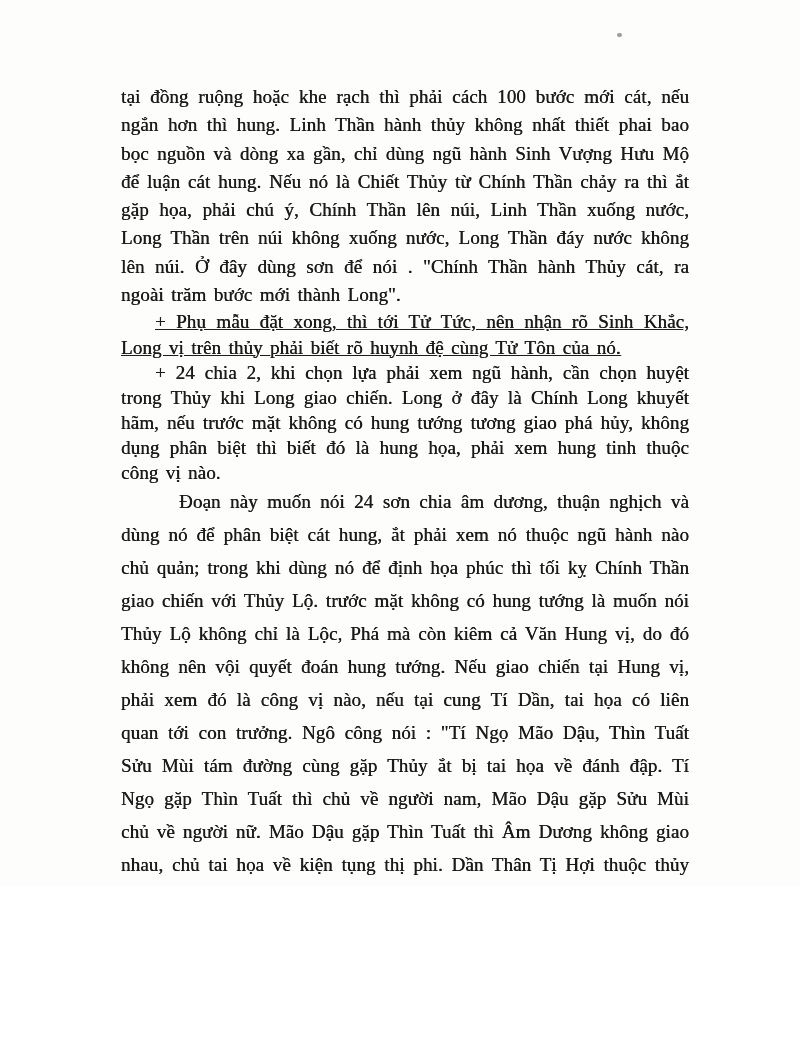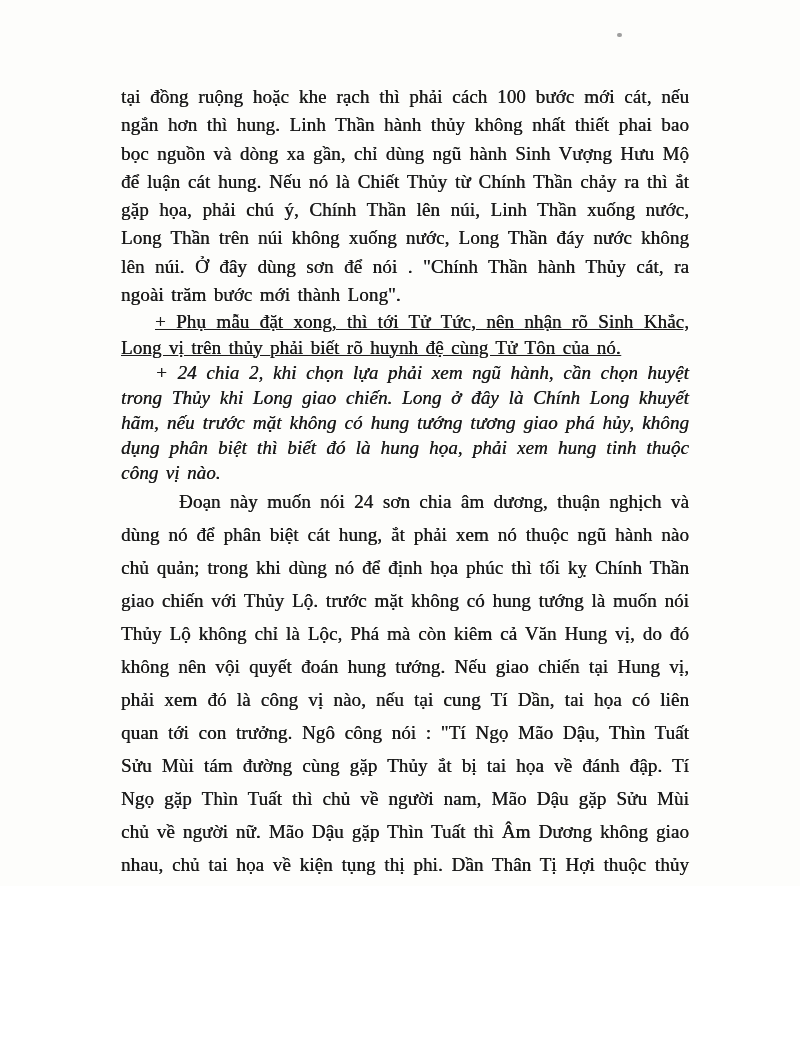--- a/index.html
+++ b/index.html
@@ -28,21 +28,21 @@
     margin: 0;
     font-size: 19px;
     word-spacing: 2.5px;
     letter-spacing: 0.1px;
     text-shadow: 0.35px 0 0 currentColor; 
   }
   
   .para.p1 { line-height: 28.3px; }
   .para.p2 { line-height: 25.2px; text-decoration: underline; }
   .para.p3 { line-height: 26.3px; }
-  .para.p4 { line-height: 25px; font-style: italic;   }
+  .para.p4 { line-height: 25px;   }
   .para.p5 { line-height: 33px; }
   .indent-flush { text-indent: 0; }
   .indent-small { text-indent: 34px; }
   .indent-large { text-indent: 58px; }
 
   
   .speck {
     position: absolute;
     left: 617px;
     top: 33px;

